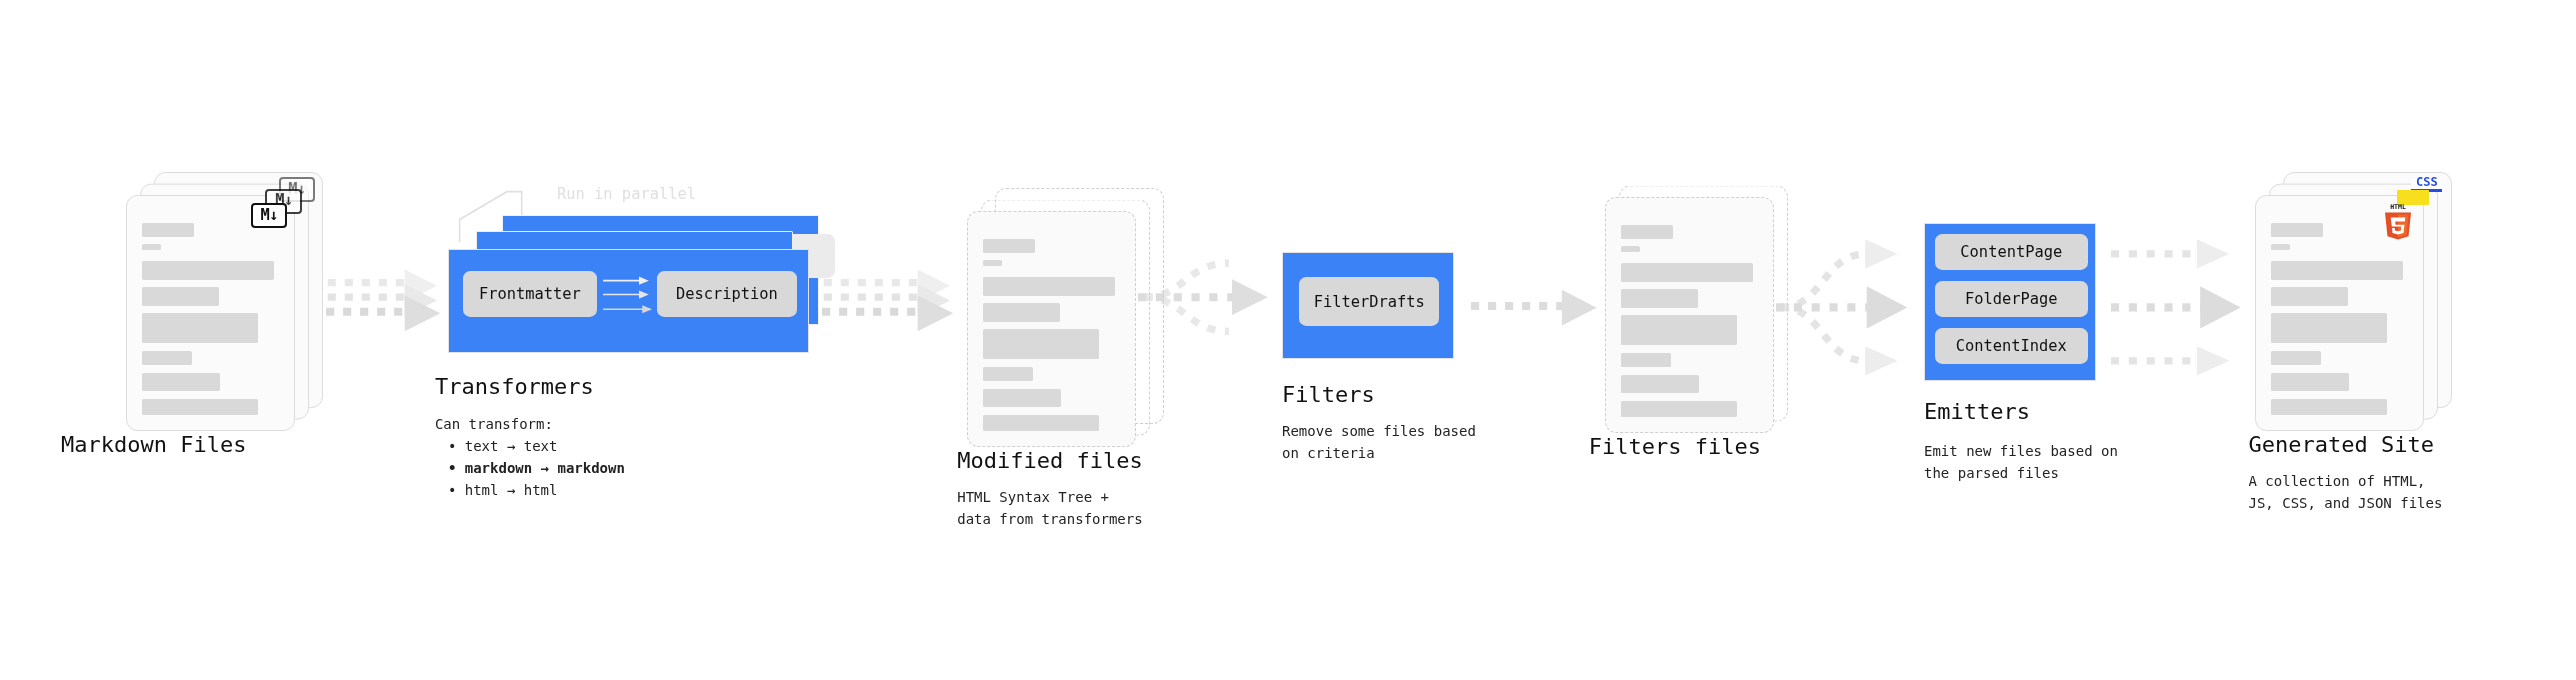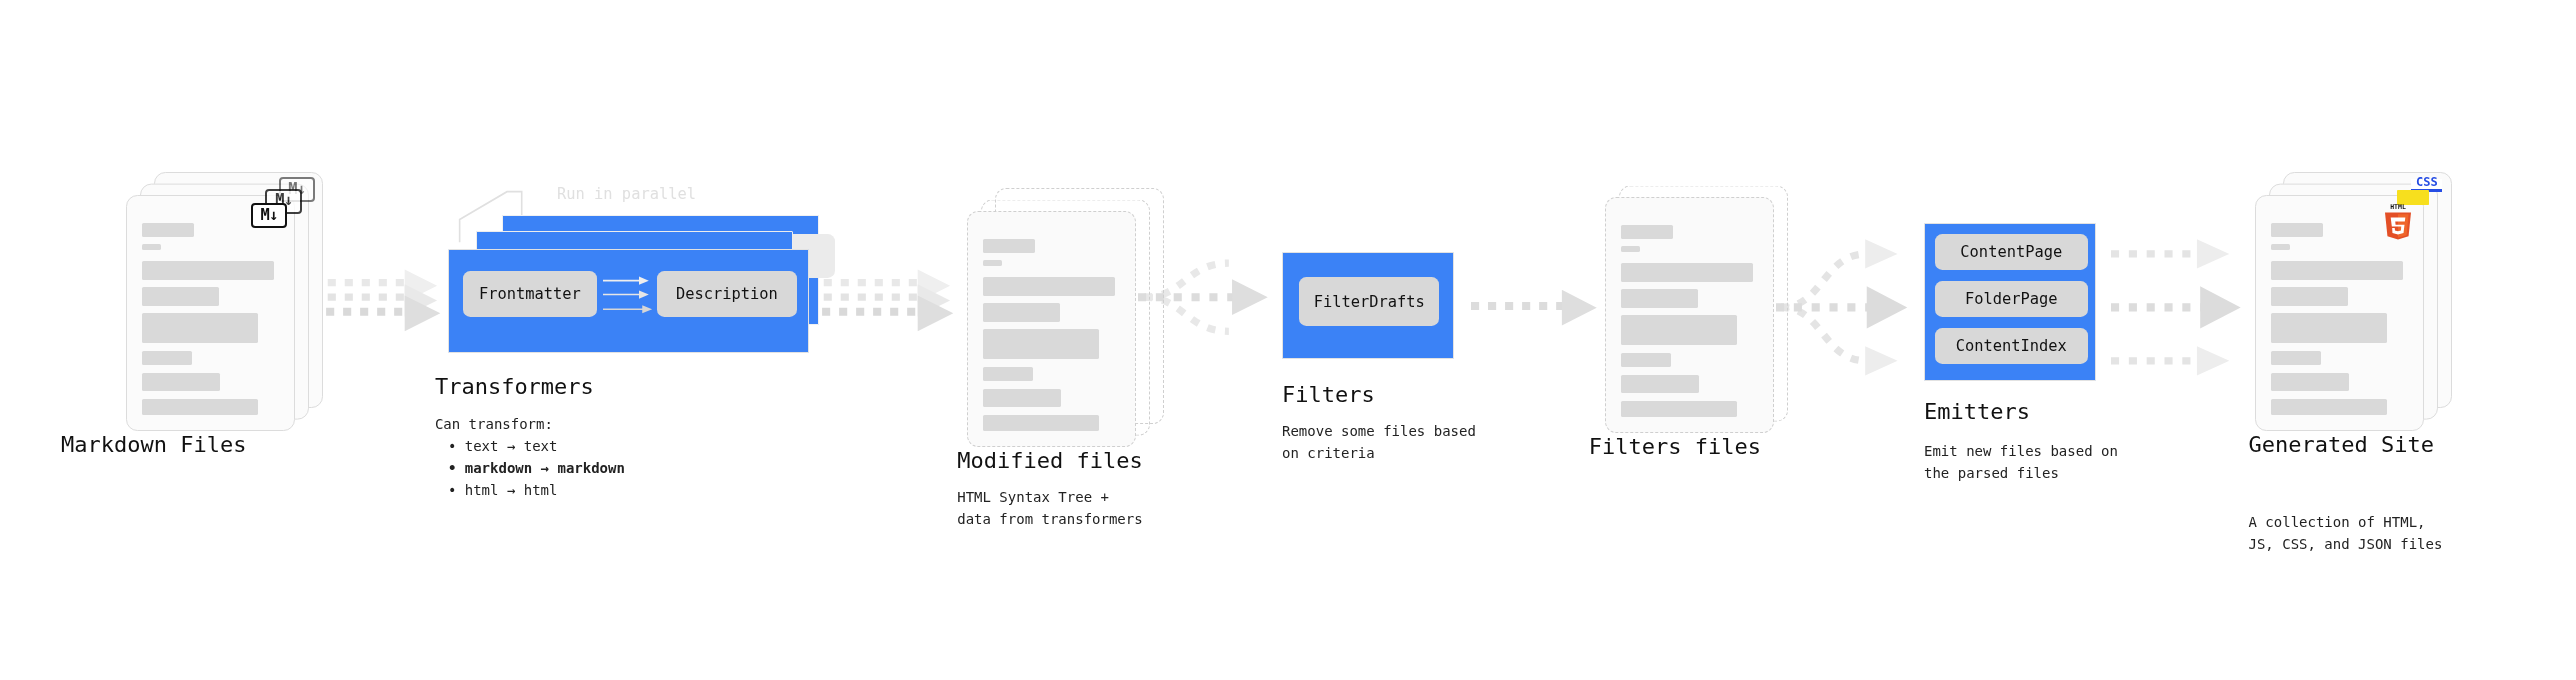--- a/index.html
+++ b/index.html
@@ -314,18 +314,18 @@
         <div class="bar" style="width:18.7px;height:5.7px;margin-bottom:10.6px;"></div>
         <div class="bar" style="width:132px;height:19.5px;"></div>
         <div class="bar" style="width:77px;height:18.7px;"></div>
         <div class="bar" style="width:116px;height:30px;"></div>
         <div class="bar" style="width:50px;height:14.6px;"></div>
         <div class="bar" style="width:78px;height:18.7px;"></div>
         <div class="bar" style="width:116px;height:16.3px;"></div>
       </div>
     </div>
     <div class="title" style="left:-6.5px;top:237px;">Generated Site</div>
-    <div class="desc" style="left:-6.5px;top:276px;margin-top:41px;">A collection of HTML,
+    <div class="desc" style="left:-6.5px;top:276px;">A collection of HTML,
 JS, CSS, and JSON files</div>
   </div>
 
 </div>
 
 
 </body></html>

